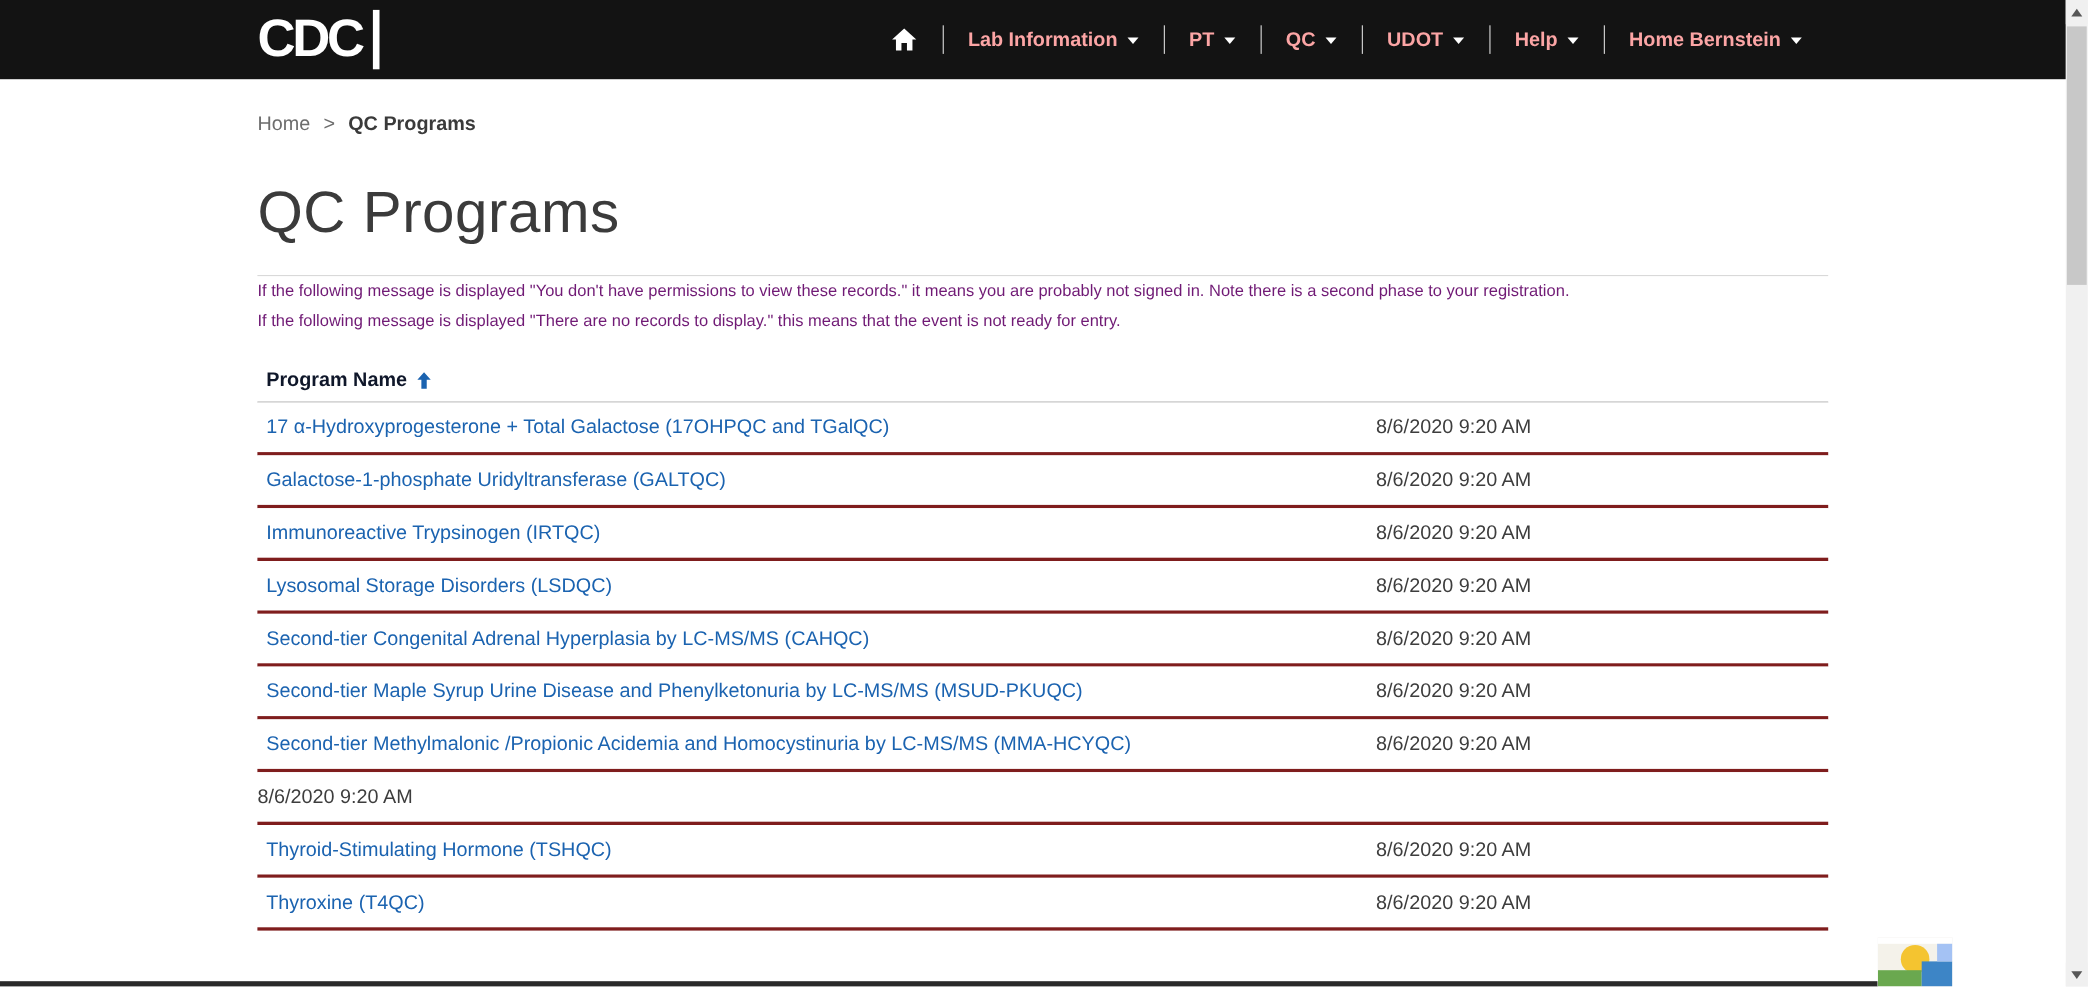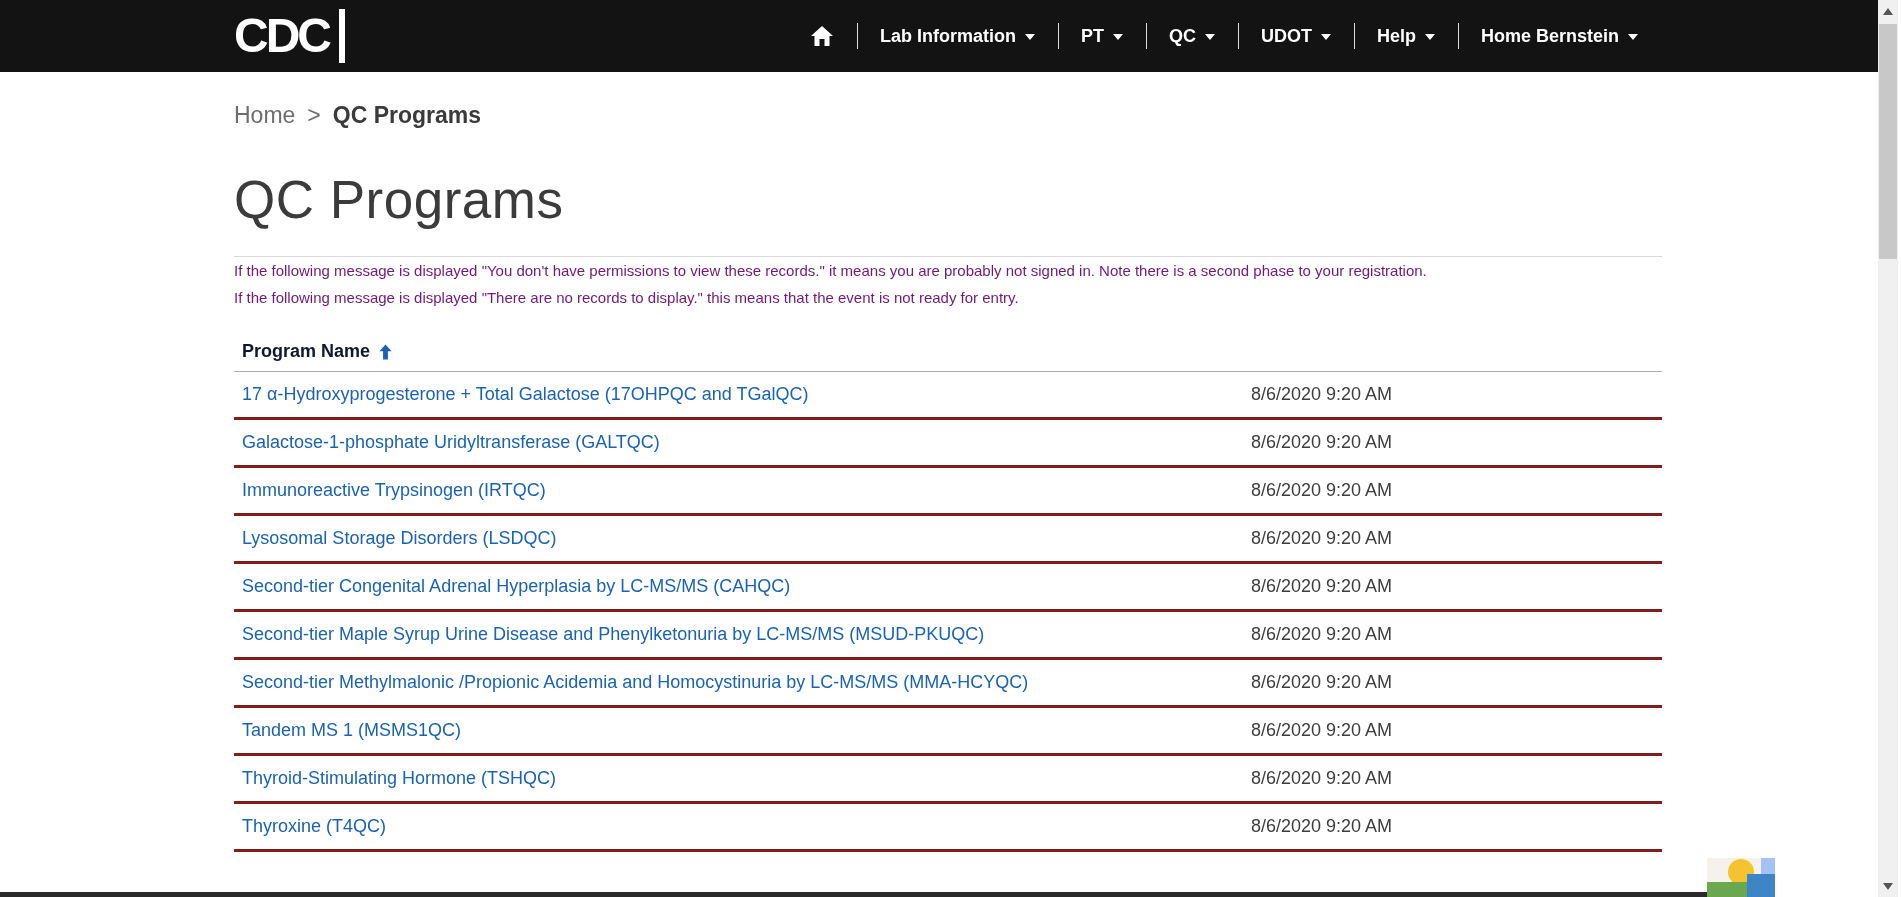--- a/index.html
+++ b/index.html
@@ -20,37 +20,37 @@
     display: flex; align-items: center; justify-content: space-between;
   }
   .logo { display: flex; align-items: center; height: 100%; cursor: pointer; }
   .logo-text {
     color: #fff; font-weight: 700; font-size: 48px; letter-spacing: -3px;
     line-height: 54px; padding-right: 10px; border-right: 6px solid #fff;
   }
   .menu { display: flex; align-items: center; height: 100%; }
   .mi {
     position: relative; display: flex; align-items: center; gap: 9px;
-    color: #ffffff; font-weight: 700; font-size: 18px;
+    color: #fca5a5; font-weight: 700; font-size: 18px;
     padding: 0 23px; height: 100%; cursor: pointer; white-space: nowrap;
   }
   .mi:not(:first-child)::before {
     content: ""; position: absolute; left: 0; top: 23px;
     width: 1px; height: 26px; background: rgba(255,255,255,0.85);
   }
   .caret {
     width: 0; height: 0; border-left: 5px solid transparent;
     border-right: 5px solid transparent; border-top: 6px solid #fff;
     margin-top: 2px;
   }
 
   
   .content { position: absolute; left: 234px; top: 72px; width: 1428px; }
 
-  .breadcrumb { margin-top: 30px; font-size: 23px; color: #6d6d6d; display: flex; align-items: baseline; }
+  .breadcrumb { margin-top: 30px; font-size: 18px; color: #6d6d6d; display: flex; align-items: baseline; }
   .crumb-home { color: #6d6d6d; cursor: pointer; }
   .crumb-sep { margin: 0 12px; color: #6d6d6d; }
   .crumb-current { color: #3a3a3a; font-weight: 700; }
 
   .page-title {
     margin-top: 40px; font-size: 53px; font-weight: 300;
     color: #3b3b3b; letter-spacing: 0.5px;
   }
   .title-rule { margin-top: 26px; border: 0; border-top: 1px solid #d9d9d9; }
 
@@ -254,23 +254,20 @@
           <div class="trow">
             <div class="col-name">
               <a class="prog-link">Second-tier Methylmalonic /Propionic Acidemia and Homocystinuria by LC-MS/MS (MMA-HCYQC)</a>
             </div>
             <div class="col-created">
               <span class="created-val">8/6/2020 9:20 AM</span>
             </div>
           </div>
 
           <div class="trow">
-            <div class="col-name">
-              <a class="prog-link">Tandem MS 1 (MSMS1QC)</a>
-            </div>
             <div class="col-created">
               <span class="created-val">8/6/2020 9:20 AM</span>
             </div>
           </div>
 
           <div class="trow">
             <div class="col-name">
               <a class="prog-link">Thyroid-Stimulating Hormone (TSHQC)</a>
             </div>
             <div class="col-created">

